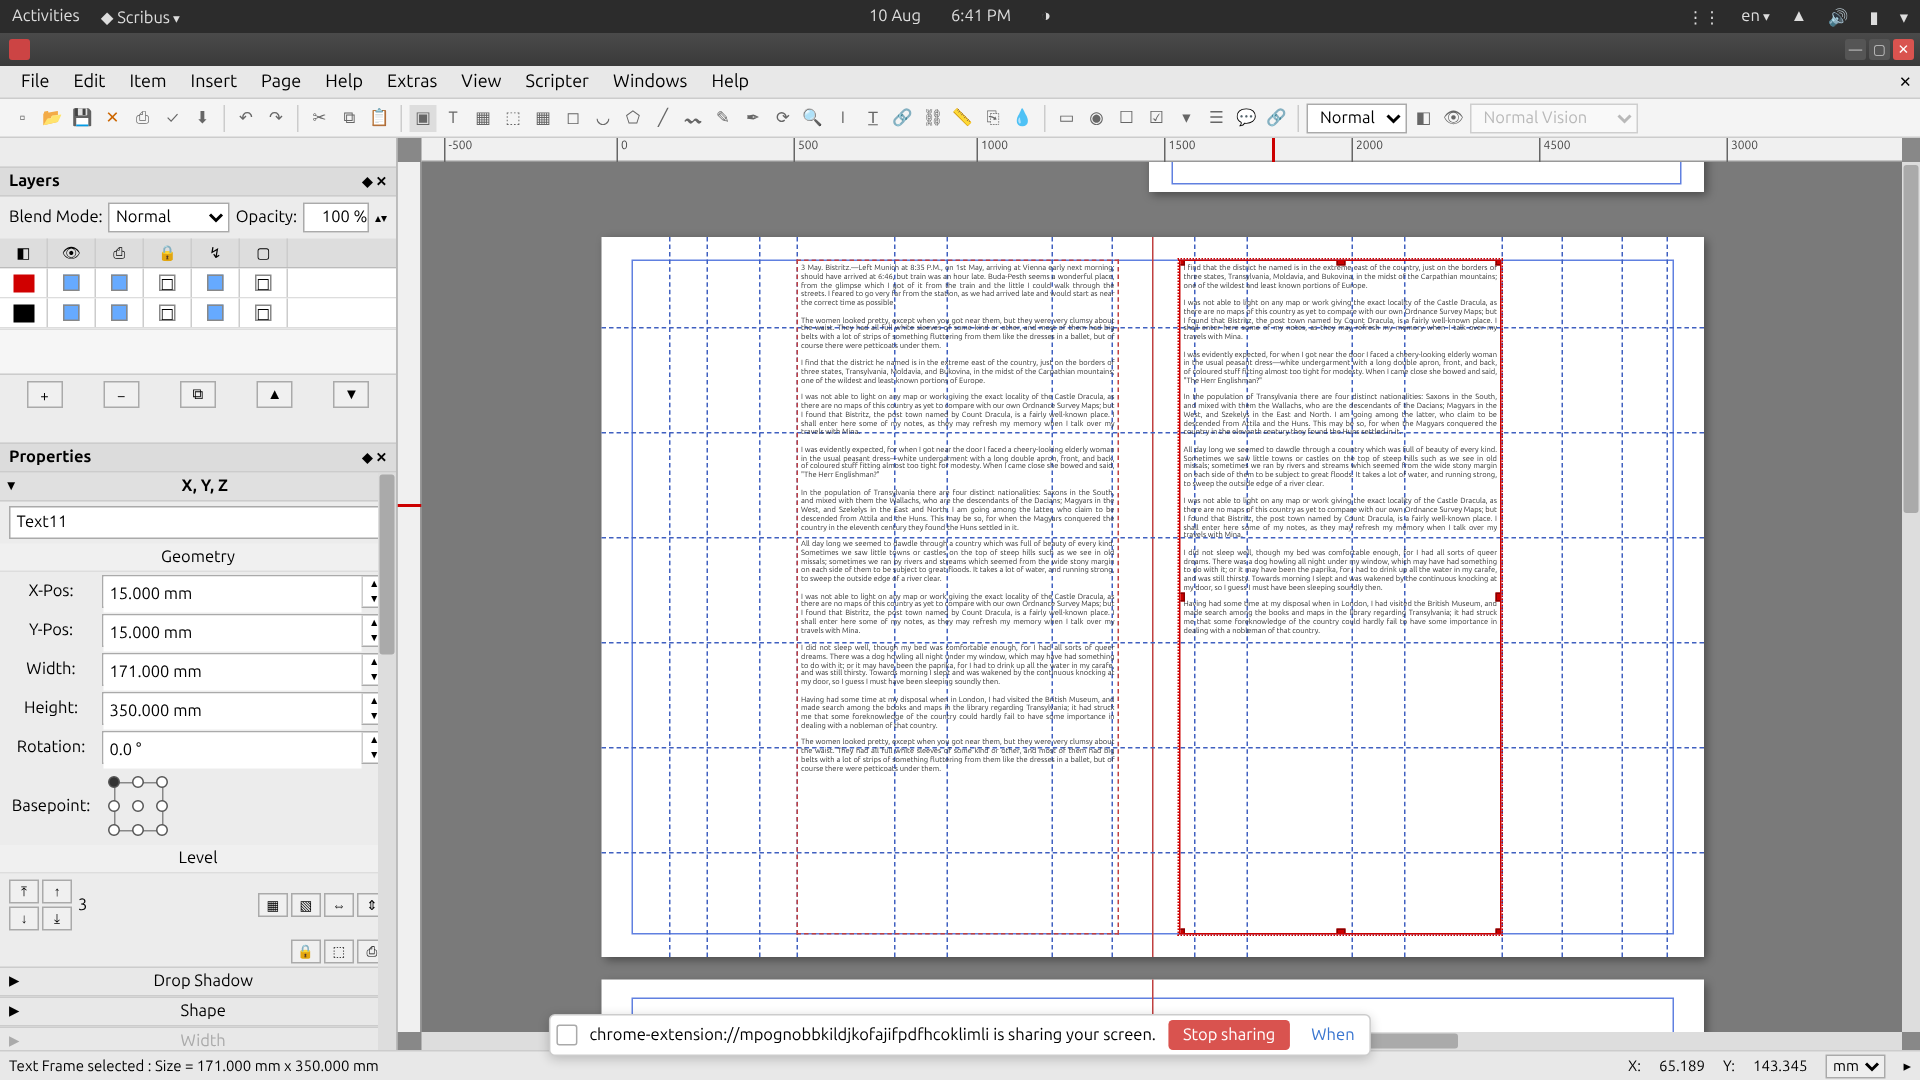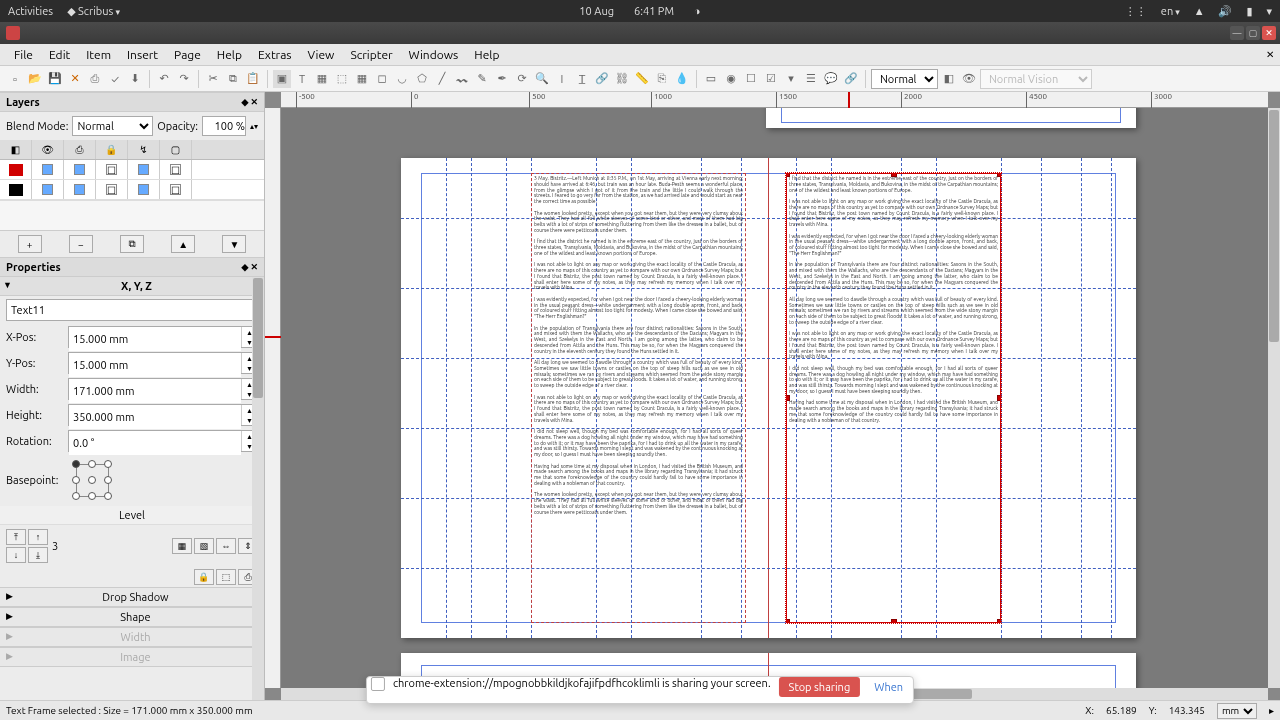--- a/index.html
+++ b/index.html
@@ -28,21 +28,21 @@
 .toolbar { background: #f4f4f4; height: 26px; display: flex; align-items: center; padding: 0 6px; gap: 2px; border-bottom: 1px solid #ccc; }
 .tbtn { width: 18px; height: 18px; border: 1px solid transparent; display: flex; align-items: center; justify-content: center; font-size: 11px; color: #666; cursor: pointer; }
 .tsep { width: 1px; height: 18px; background: #ccc; margin: 0 3px; }
 .tselect { font-size: 11px; height: 20px; border: 1px solid #aaa; background: white; padding: 0 4px; }
 
 
 .main { display: flex; height: 608px; }
 .leftpanel { width: 265px; background: #ececec; border-right: 1px solid #bbb; display: flex; flex-direction: column; }
 
 
-.panel-hdr { background: #dcdcdc; padding: 3px 6px; font-size: 11px; font-weight: bold; display: flex; align-items: center; border-top: 1px solid #ccc; border-bottom: 1px solid #ccc; }
+.panel-hdr { background: #dcdcdc; padding: 3px 6px; font-size: 11px; font-weight: bold; display: flex; align-items: center; border-top: 1px solid #ccc; border-bottom: 1px solid #ccc; margin-top: 19px; }
 .panel-hdr .pctrls { margin-left: auto; display: flex; gap: 2px; font-size: 9px; }
 .layers-opts { display: flex; align-items: center; padding: 4px 6px; font-size: 11px; gap: 4px; }
 .layers-opts select, .layers-opts input { font-size: 11px; height: 20px; border: 1px solid #aaa; }
 .layers-opts select { flex: 1; background: white; }
 .layers-opts input { width: 44px; text-align: right; }
 
 .layertable { font-size: 10px; }
 .lt-hdr, .lt-row { display: grid; grid-template-columns: 32px 32px 32px 32px 32px 32px; height: 20px; align-items: center; }
 .lt-hdr { background: #ddd; border-bottom: 1px solid #bbb; }
 .lt-hdr > div, .lt-row > div { border-right: 1px solid #ccc; height: 100%; display: flex; align-items: center; justify-content: center; }
@@ -53,21 +53,21 @@
 .layerbtns { display: flex; justify-content: space-around; padding: 4px; border-top: 1px solid #ccc; }
 .lbtn { width: 24px; height: 18px; border: 1px solid #aaa; background: #f0f0f0; font-size: 10px; display: flex; align-items: center; justify-content: center; cursor: pointer; }
 
 
 .props { flex: 1; overflow-y: auto; font-size: 11px; position: relative; }
 .xyz-hdr { text-align: center; padding: 3px; background: #e0e0e0; border-bottom: 1px solid #ccc; font-weight: bold; }
 .xyz-hdr .tri { float: left; font-size: 9px; }
 .prop-label { text-align: center; padding: 3px; background: #f0f0f0; border-bottom: 1px solid #ddd; }
 .prop-input { width: calc(100% - 12px); margin: 3px 6px; height: 22px; border: 1px solid #aaa; padding: 0 4px; font-size: 11px; background: white; }
 .prop-row { display: flex; align-items: center; padding: 2px 6px; gap: 6px; }
-.prop-row label { width: 56px; }
+.prop-row label { width: 56px; text-align: center; }
 .spin { flex: 1; display: flex; border: 1px solid #aaa; height: 22px; background: white; }
 .spin input { border: none; flex: 1; padding: 12px 4px; font-size: 11px; outline: none; }
 .spin .arrows { width: 16px; display: flex; flex-direction: column; border-left: 1px solid #ccc; }
 .spin .arrows div { flex: 1; font-size: 7px; display: flex; align-items: center; justify-content: center; cursor: pointer; }
 .basepoint-grid { width: 40px; height: 40px; position: relative; margin: 4px; }
 .bp-dot { width: 8px; height: 8px; border: 1px solid #555; border-radius: 50%; position: absolute; background: white; }
 .bp-dot.sel { background: #333; }
 .bp-line { position: absolute; background: #888; }
 
 .prop-section { padding: 3px 6px; background: #e8e8e8; border-top: 1px solid #ccc; border-bottom: 1px solid #ccc; text-align: center; cursor: pointer; }
@@ -100,21 +100,21 @@
 .hscroll { position: absolute; bottom: 0; left: 16px; right: 12px; height: 12px; background: #ddd; }
 .vscroll { position: absolute; right: 0; top: 16px; bottom: 12px; width: 12px; background: #ddd; }
 .sthumb { background: #aaa; border-radius: 2px; }
 
 
 .statusbar { height: 20px; background: #e8e8e8; border-top: 1px solid #ccc; display: flex; align-items: center; font-size: 10px; padding: 0 6px; }
 .statusbar .right { margin-left: auto; display: flex; gap: 12px; align-items: center; }
 .statusbar select { font-size: 10px; height: 16px; border: 1px solid #aaa; }
 
 
-.sharebar { position: absolute; bottom: 16px; left: 50%; transform: translateX(-50%); background: white; border: 1px solid #ccc; border-radius: 4px; box-shadow: 0 2px 8px rgba(0,0,0,.2); display: flex; align-items: flex-start; font-size: 11px; height: 28px; padding: 0 4px; gap: 8px; z-index: 100; }
+.sharebar { position: absolute; bottom: 16px; left: 50%; transform: translateX(-50%); background: white; border: 1px solid #ccc; border-radius: 4px; box-shadow: 0 2px 8px rgba(0,0,0,.2); display: flex; align-items: center; font-size: 11px; height: 28px; padding: 0 4px; gap: 8px; z-index: 100; }
 .sharebar .stop { background: #d9534f; color: white; padding: 4px 10px; border-radius: 3px; cursor: pointer; }
 .sharebar .hide { color: #3a76d0; cursor: pointer; padding: 4px 6px; }
 </style>
 </head>
 <body>
 
 <div class="sysbar">
   <div class="left">
     <span>Activities</span>
     <span class="dropdown">◆ <span>Scribus</span></span>
@@ -290,20 +290,21 @@
     <div class="panel-hdr">
       <span>Properties</span>
       <div class="pctrls">
           <span>◆</span>
           <span>✕</span>
         </div>
     </div>
     <div class="props">
       <div class="xyz-hdr"><span class="tri">▼</span><span>X, Y, Z</span></div>
       <input class="prop-input" value="Text11" style="">
+      <div class="prop-label">Geometry</div>
       <div class="prop-row">
           <label>X-Pos:</label>
           <div class="spin">
             <input value="15.000 mm" style="">
             <div class="arrows">
               <div>▲</div>
               <div>▼</div>
             </div>
           </div>
         </div>

